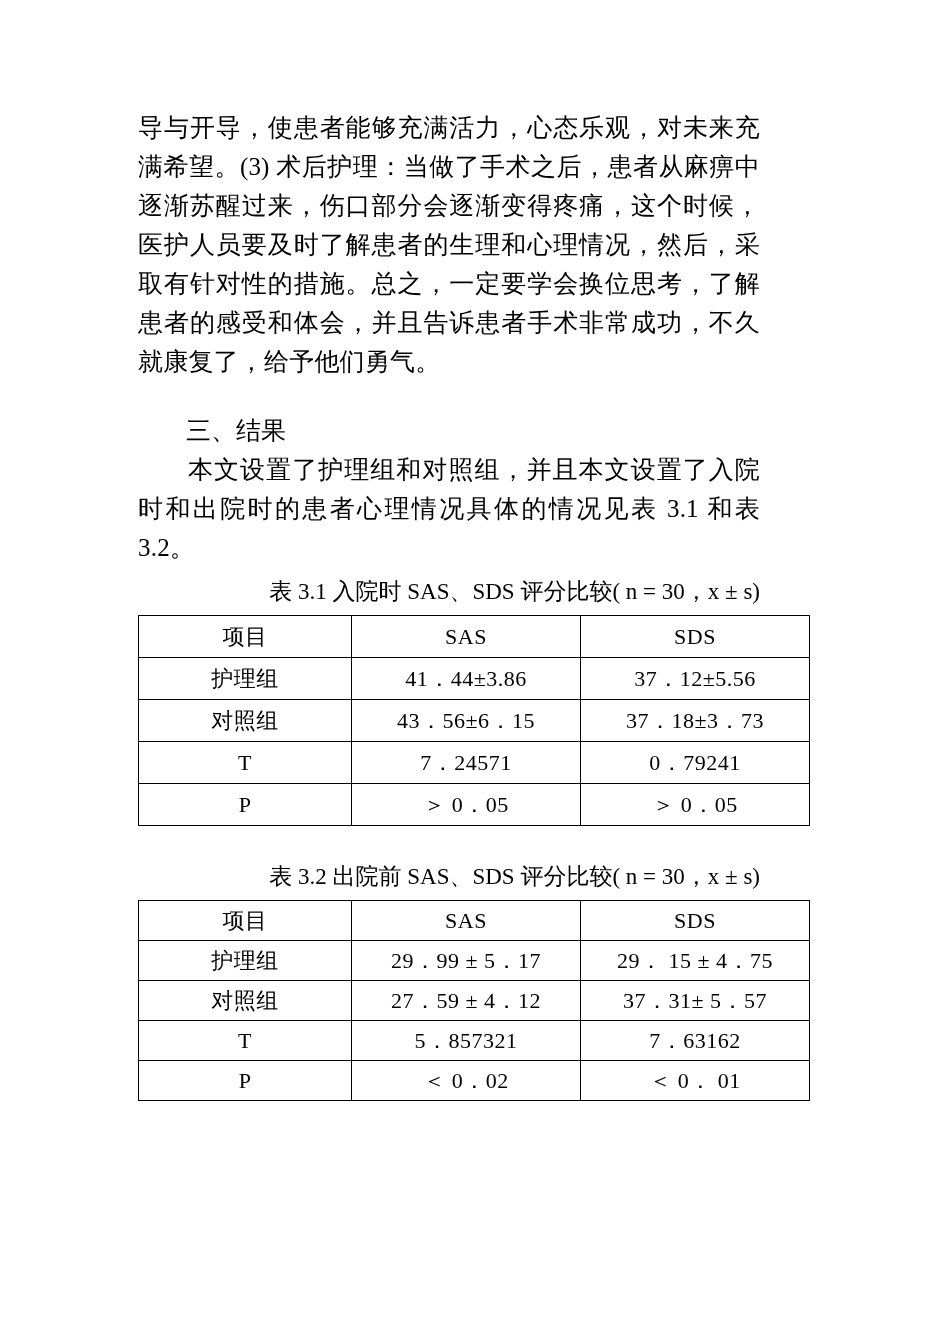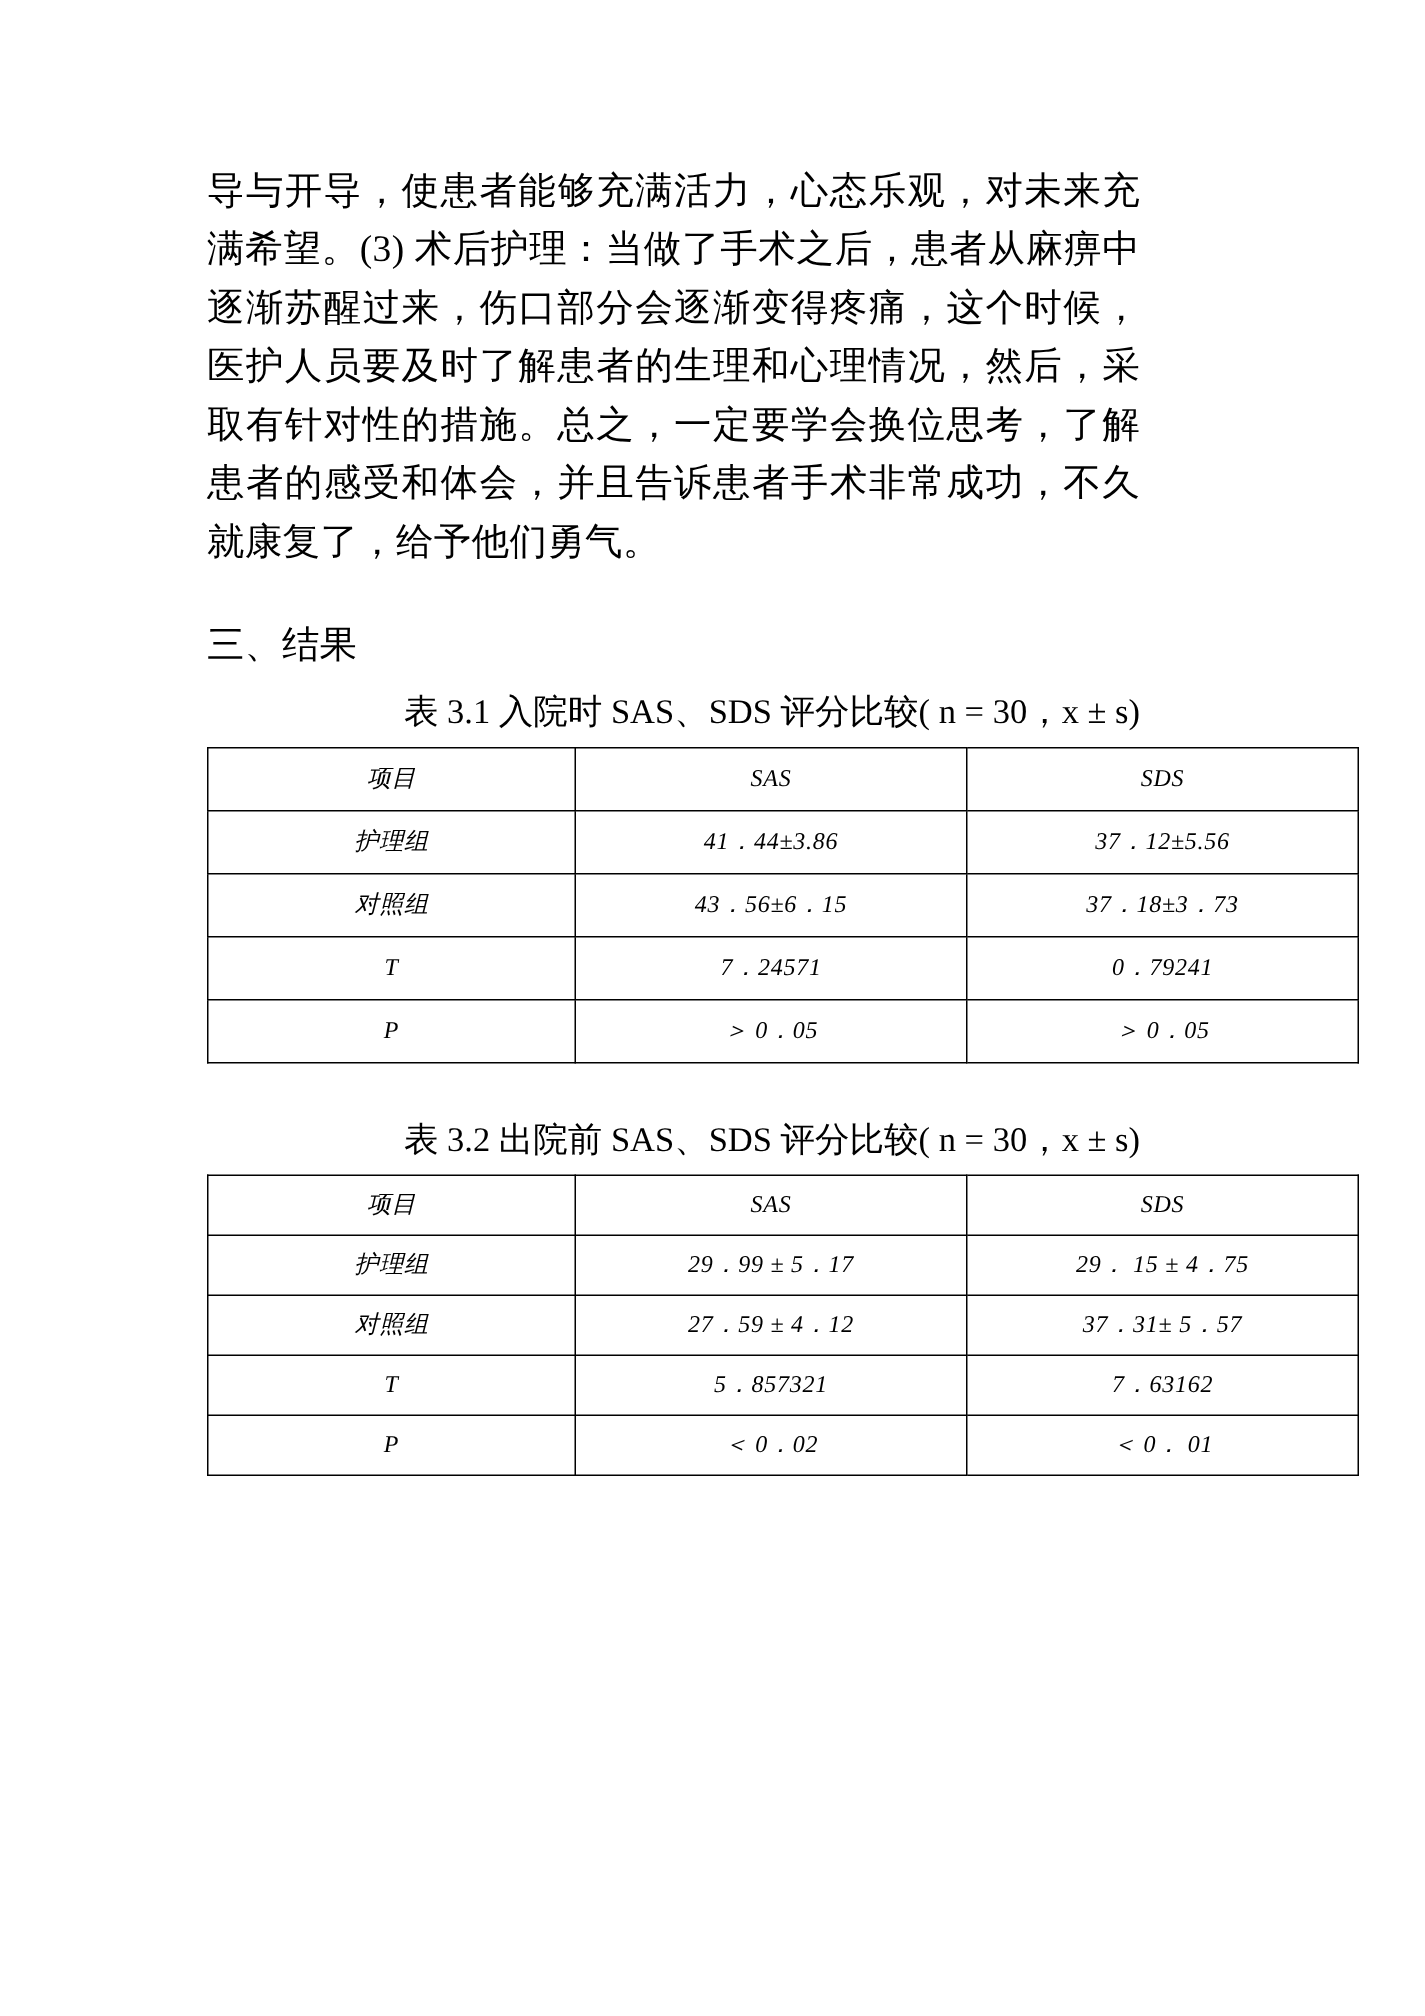--- a/index.html
+++ b/index.html
@@ -29,20 +29,21 @@
     text-align: justify;
     letter-spacing: 0.2px;
   }
   .para-indent {
     text-indent: 50px;
   }
   .section-head {
     font-size: 25px;
     line-height: 39px;
     margin-top: 30px;
+    margin-left: 48px;
   }
   .spacer-md { height: 26px; }
 
   .table-caption {
     font-size: 23px;
     line-height: 34px;
     text-align: right;
     margin: 8px 0 6px 0;
     font-family: "Liberation Serif", "DejaVu Serif", serif;
   }
@@ -50,25 +51,24 @@
     border-collapse: collapse;
     width: 668px;
     margin: 0 auto;
     table-layout: fixed;
   }
   table.data td {
     border: 1.5px solid #000;
     height: 41px;
     text-align: center;
     vertical-align: middle;
-    font-size: 16px;
+    font-size: 22px;
     letter-spacing: 0.5px;
     font-family: "Liberation Serif", "DejaVu Serif", serif;
-    padding: 0 16px;
-    font-style: italic;
+    padding: 0 0;
   }
   table.data td.col-item { width: 212px; }
   table.data td.col-sas  { width: 228px; }
   table.data td.col-sds  { width: 228px; }
 
   .tbl2-wrap table.data td { height: 39px; }
 
   .tail-text {
     font-size: 25px;
     line-height: 39px;
@@ -78,20 +78,21 @@
 </style>
 </head>
 <body>
 
 <div class="page">
 
   <div class="body-text">导与开导，使患者能够充满活力，心态乐观，对未来充满希望。(3) 术后护理：当做了手术之后，患者从麻痹中逐渐苏醒过来，伤口部分会逐渐变得疼痛，这个时候，医护人员要及时了解患者的生理和心理情况，然后，采取有针对性的措施。总之，一定要学会换位思考，了解患者的感受和体会，并且告诉患者手术非常成功，不久就康复了，给予他们勇气。</div>
 
   <div class="section-head">三、结果</div>
 
+  <div class="body-text para-indent">本文设置了护理组和对照组，并且本文设置了入院时和出院时的患者心理情况具体的情况见表 3.1 和表 3.2。</div>
 
   <div class="table-caption">表 3.1 入院时 SAS、SDS 评分比较( n = 30，x ± s)</div>
 
   <table class="data">
     <tbody>
       <tr>
         <td class="col-item">项目</td>
         <td class="col-sas">SAS</td>
         <td class="col-sds">SDS</td>
       </tr>

